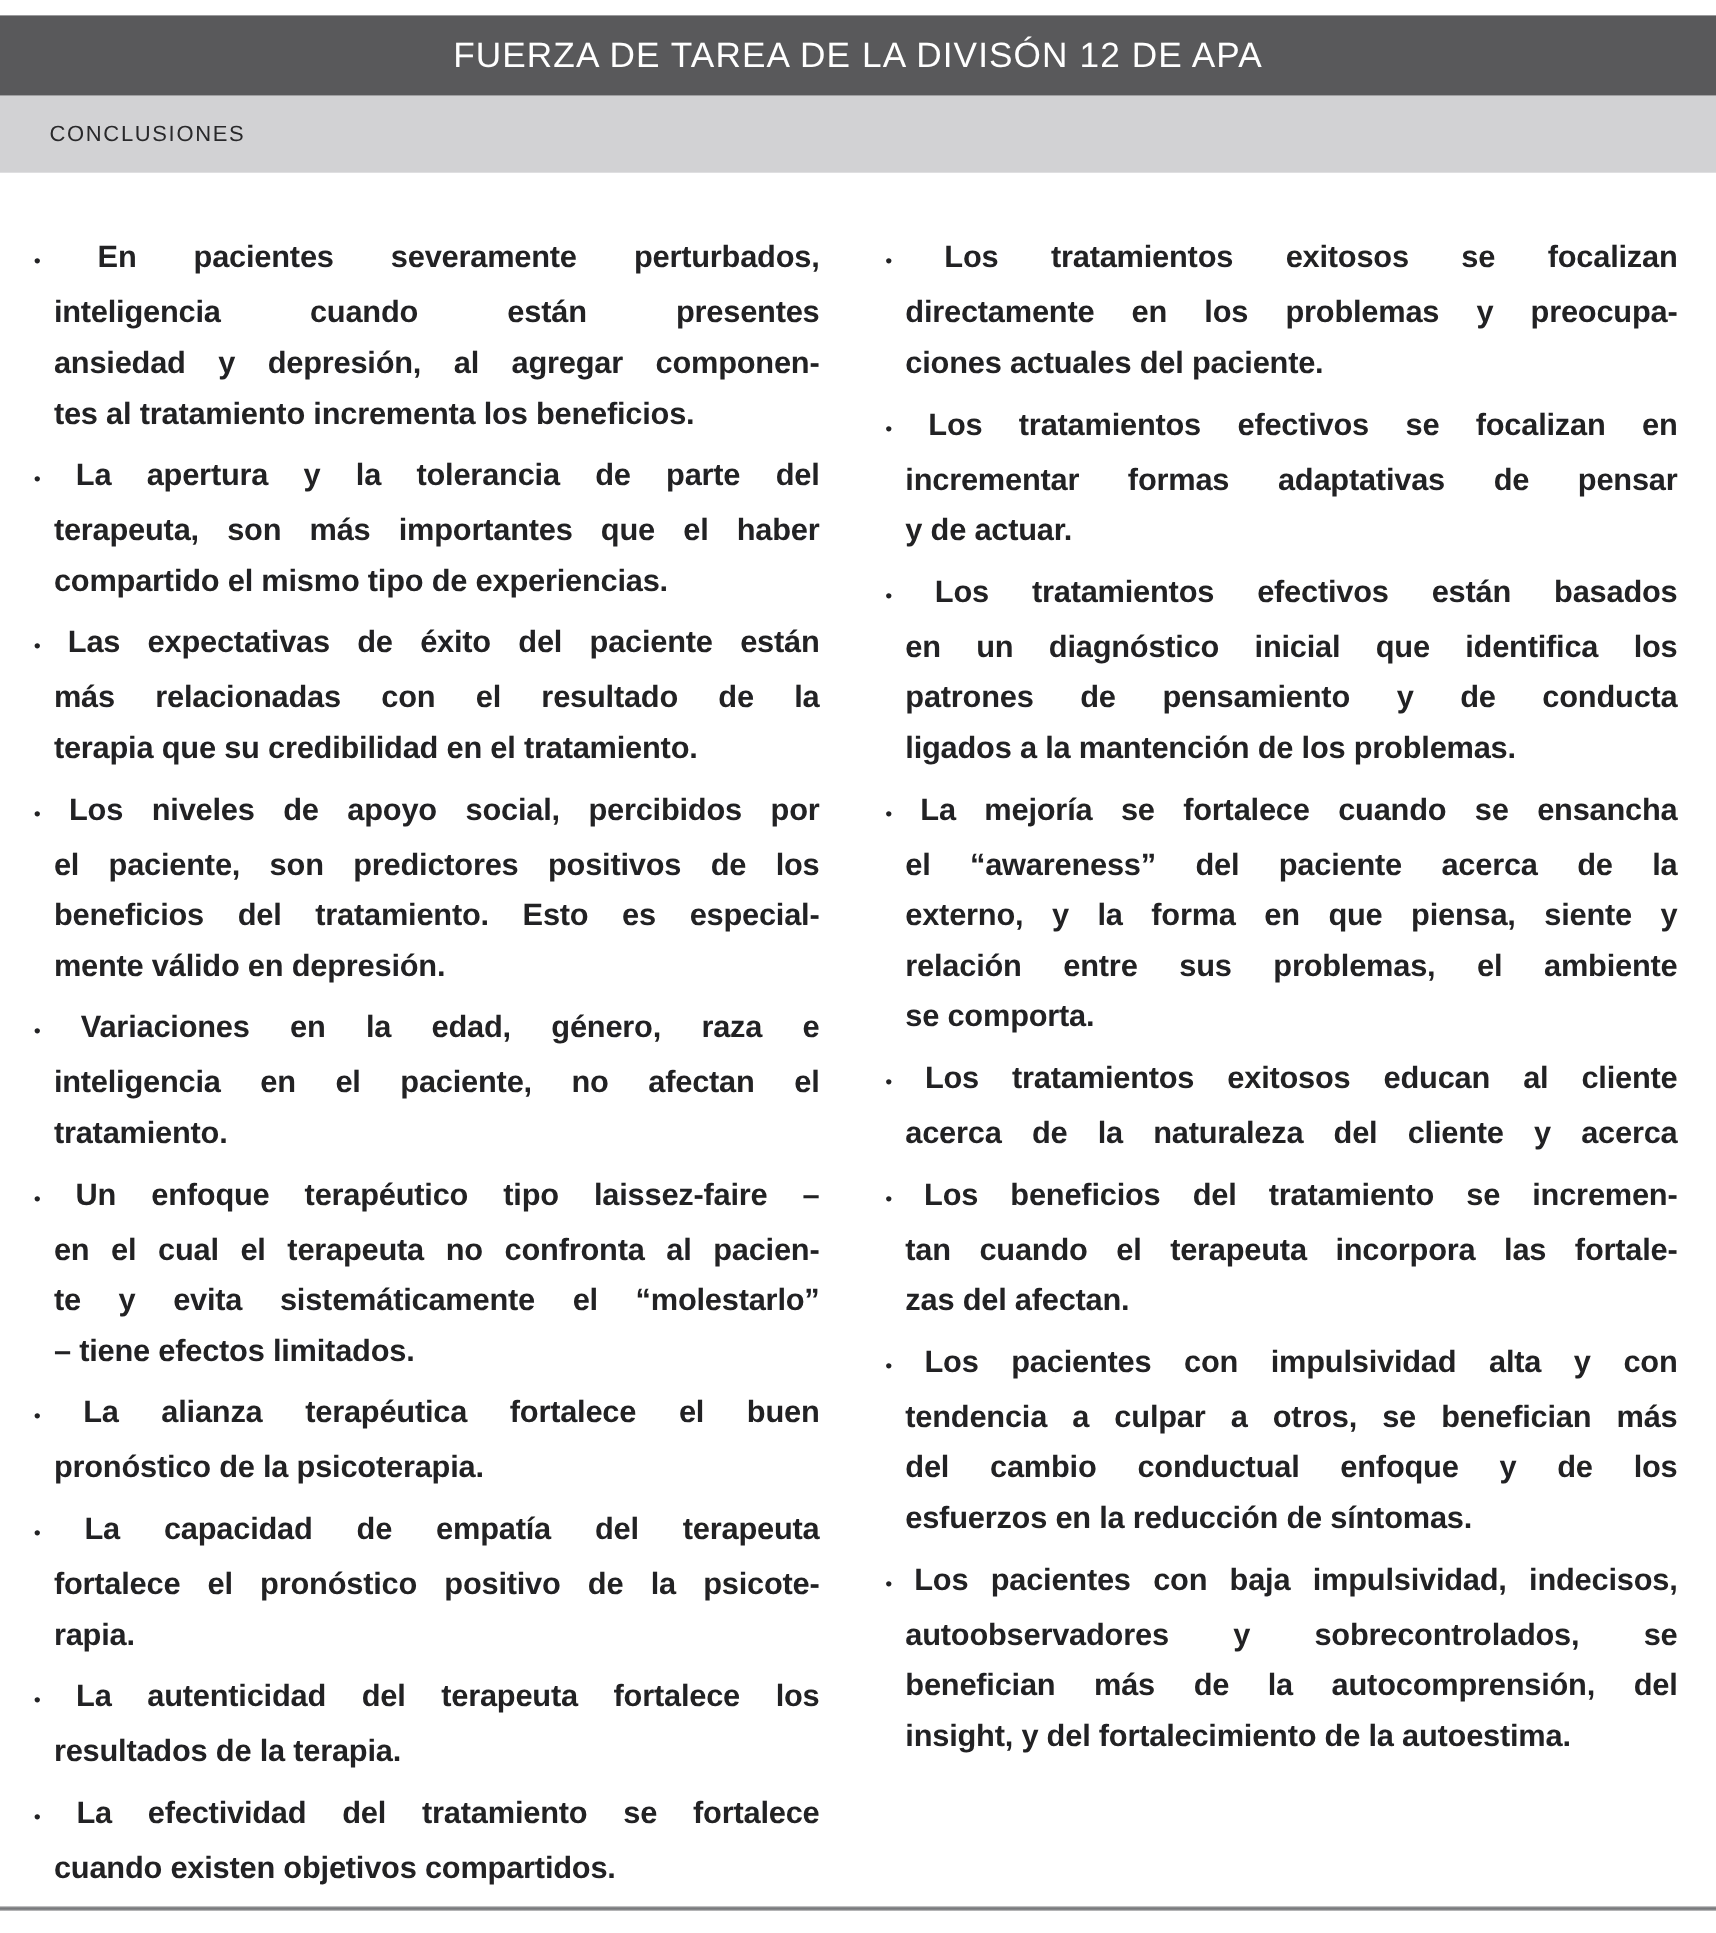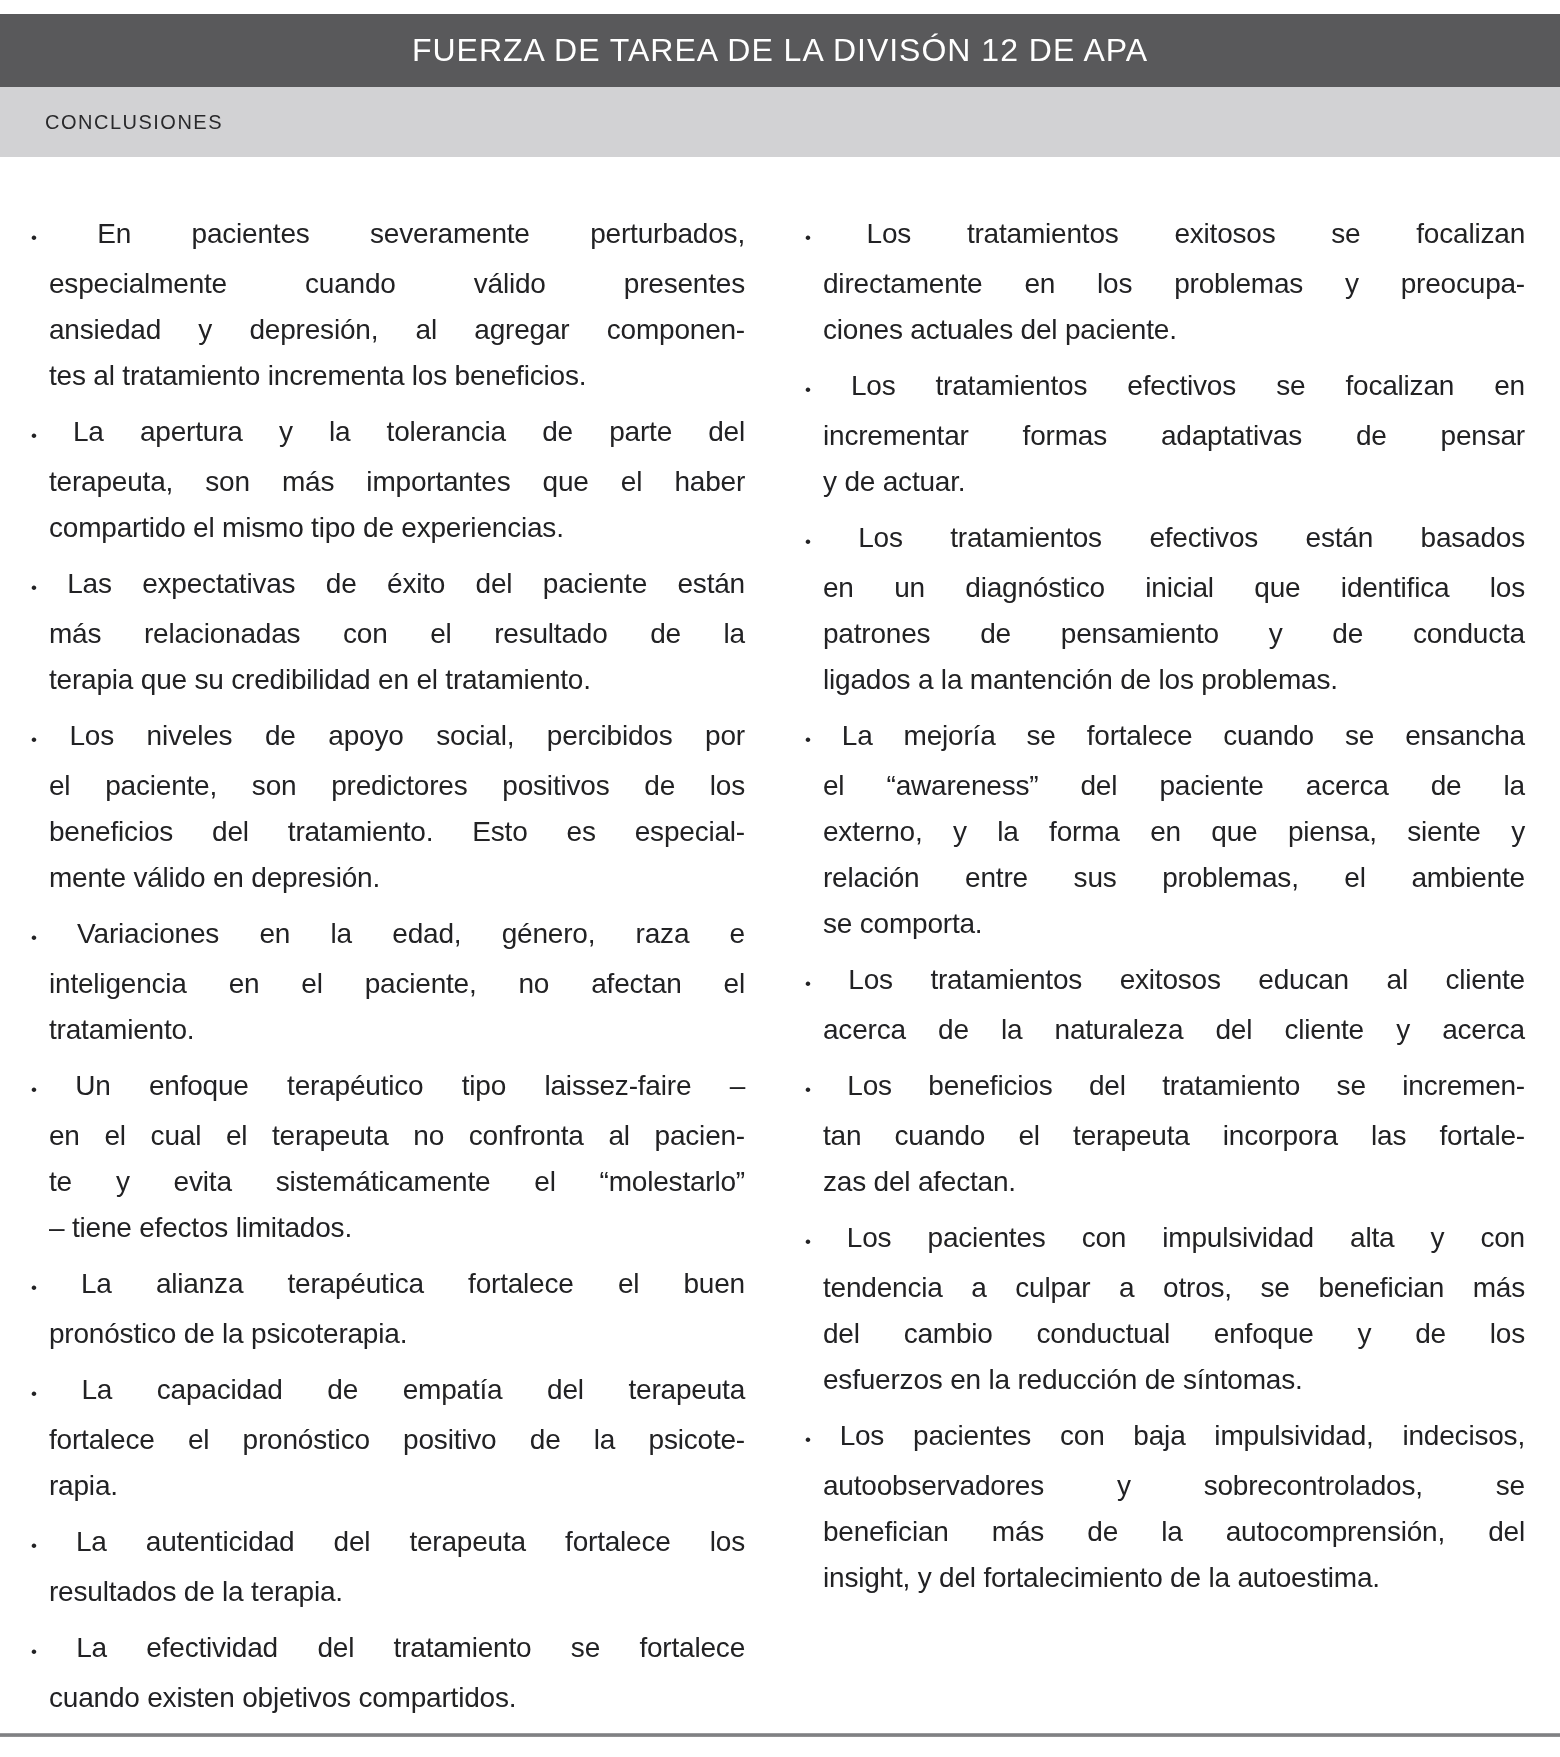--- a/index.html
+++ b/index.html
@@ -41,20 +41,21 @@
     font-size:20px;
     letter-spacing:1.5px;
     white-space:nowrap;
   }
   .col{position:absolute;top:211px;}
   .col-left{left:31px;width:714px;}
   .col-right{left:805px;width:720px;}
   .item{
     padding-left:18px;
     margin-bottom:10px;
+    font-weight:bold;
   }
   .item:last-child{margin-bottom:0;}
   .line{
     font-size:28px;
     line-height:46px;
     color:var(--text);
     letter-spacing:-0.2px;
     text-align:justify;
     text-align-last:justify;
   }
@@ -77,21 +78,21 @@
     <span class="header-title">FUERZA DE TAREA DE LA DIVISÓN 12 DE APA</span>
   </div>
 
   <div class="subheader-bar">
     <span class="subheader-title">CONCLUSIONES</span>
   </div>
 
   <div class="col col-left">
       <div class="item">
         <div class="line first"><span class="dot">•</span> En pacientes severamente perturbados,</div>
-        <div class="line">especialmente cuando válido presentes</div>
+        <div class="line">inteligencia cuando están presentes</div>
         <div class="line">ansiedad y depresión, al agregar componen-</div>
         <div class="line last">tes al tratamiento incrementa los beneficios.</div>
       </div>
       <div class="item">
         <div class="line first"><span class="dot">•</span> La apertura y la tolerancia de parte del</div>
         <div class="line">terapeuta, son más importantes que el haber</div>
         <div class="line last">compartido el mismo tipo de experiencias.</div>
       </div>
       <div class="item">
         <div class="line first"><span class="dot">•</span> Las expectativas de éxito del paciente están</div>

